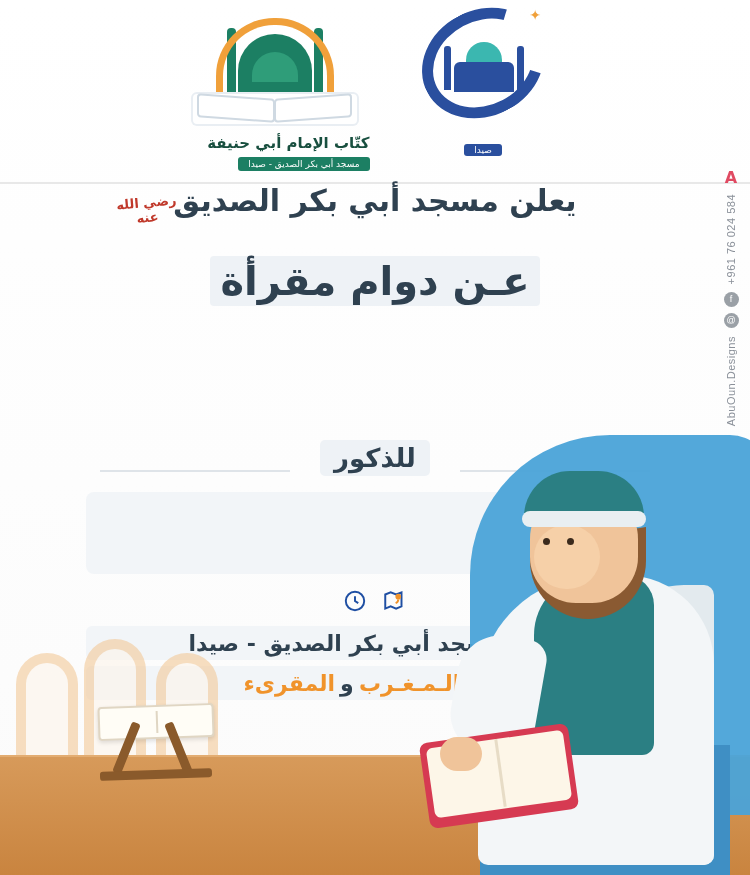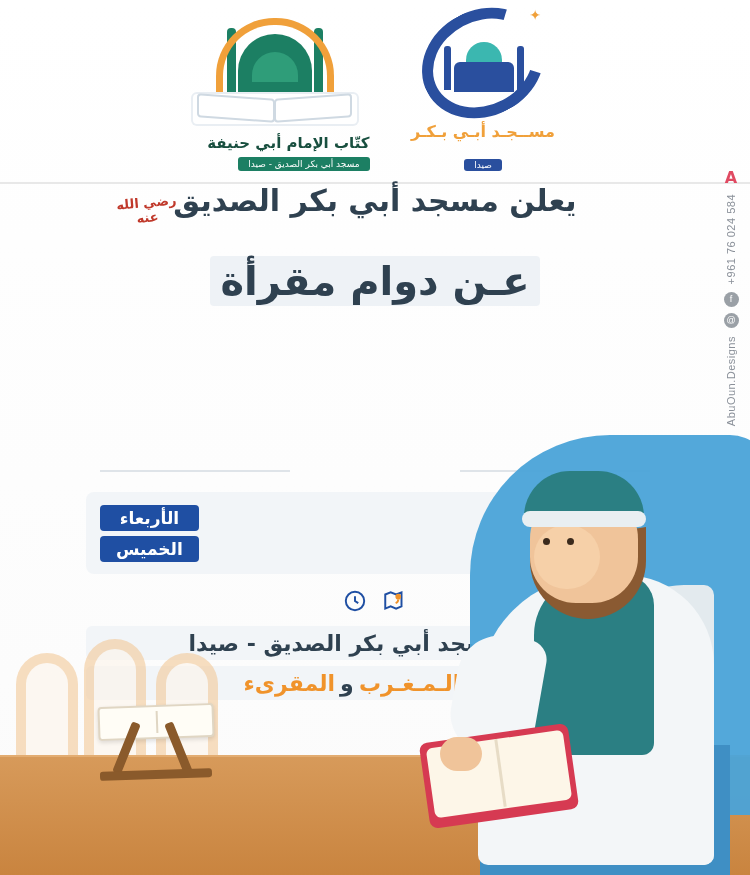--- a/index.html
+++ b/index.html
@@ -408,21 +408,20 @@
       <div class="crescent-logo">
         <div class="ring"></div>
         <div class="spark">✦</div>
         <div class="mosque">
           <div class="m-min l"></div>
           <div class="m-min r"></div>
           <div class="m-dome"></div>
           <div class="m-body"></div>
         </div>
       </div>
-      <div class="ar-name">مســجـد أبـي بـكـر</div>
       <div class="ar-sub">صيدا</div>
     </div>
 
     <div class="logo-left">
       <div class="book-logo">
         <div class="minaret l"></div>
         <div class="minaret r"></div>
         <div class="arch"></div>
         <div class="arch-inner"></div>
         <div class="dome"></div>
@@ -437,28 +436,27 @@
   <div class="hr-top"></div>
 
   <div class="line1">يعلن مسجد أبي بكر الصديق</div>
   <div class="radiallah">رضي الله عنه</div>
 
   <div class="line2">
     <span class="hl">عـن دوام مقرأة</span>
   </div>
 
 
+  <div class="for-males">
+    <span class="txt">للذكور</span>
+  </div>
   <div class="rule left"></div>
   <div class="rule right"></div>
 
   <div class="info-row">
-    <div class="days">
-      <div class="day-pill">الأربعاء</div>
-      <div class="day-pill">الخميس</div>
-    </div>
   </div>
 
   <div class="pt-icons">
     <span>
       <svg width="26" height="26" viewBox="0 0 24 24" fill="none" stroke="#1f4fa3" stroke-width="1.8">
         <path d="M3 6l5-2 5 2 5-2v13l-5 2-5-2-5 2z"></path>
         <circle cx="15" cy="8" r="2.6" fill="#f0932b" stroke="none"></circle>
         <path d="M15 10.6c0 2.4-2.4 3.4-2.4 3.4" stroke="#f0932b"></path>
       </svg>
     </span>

